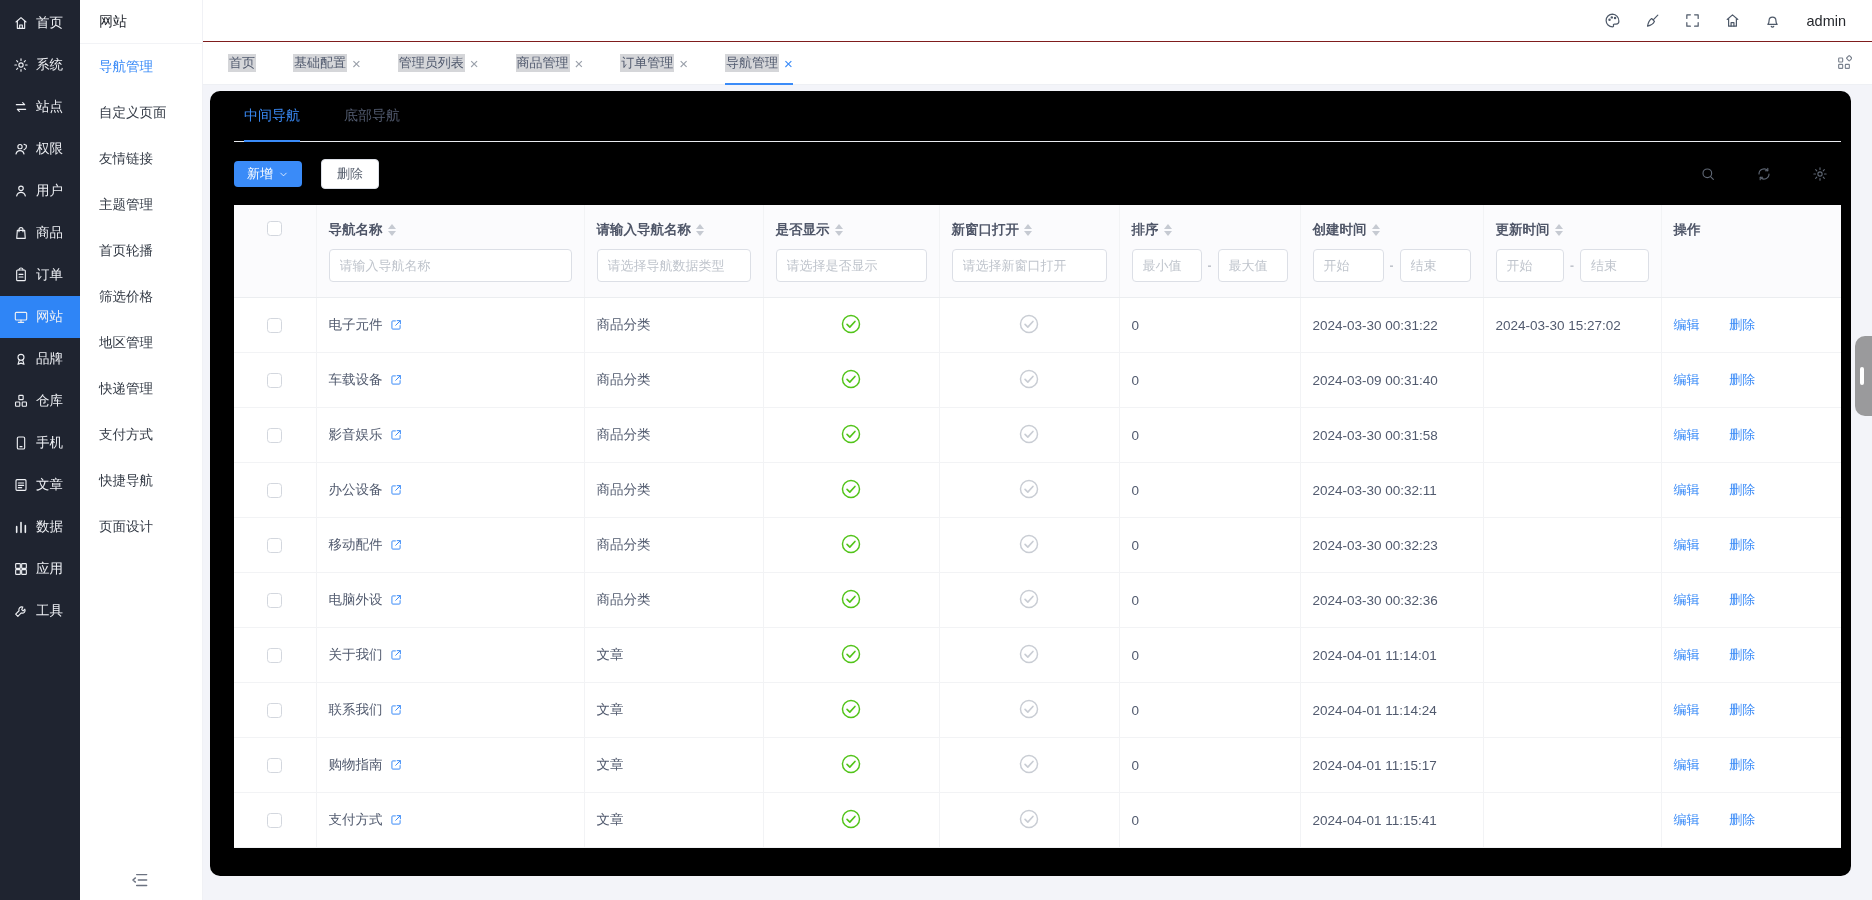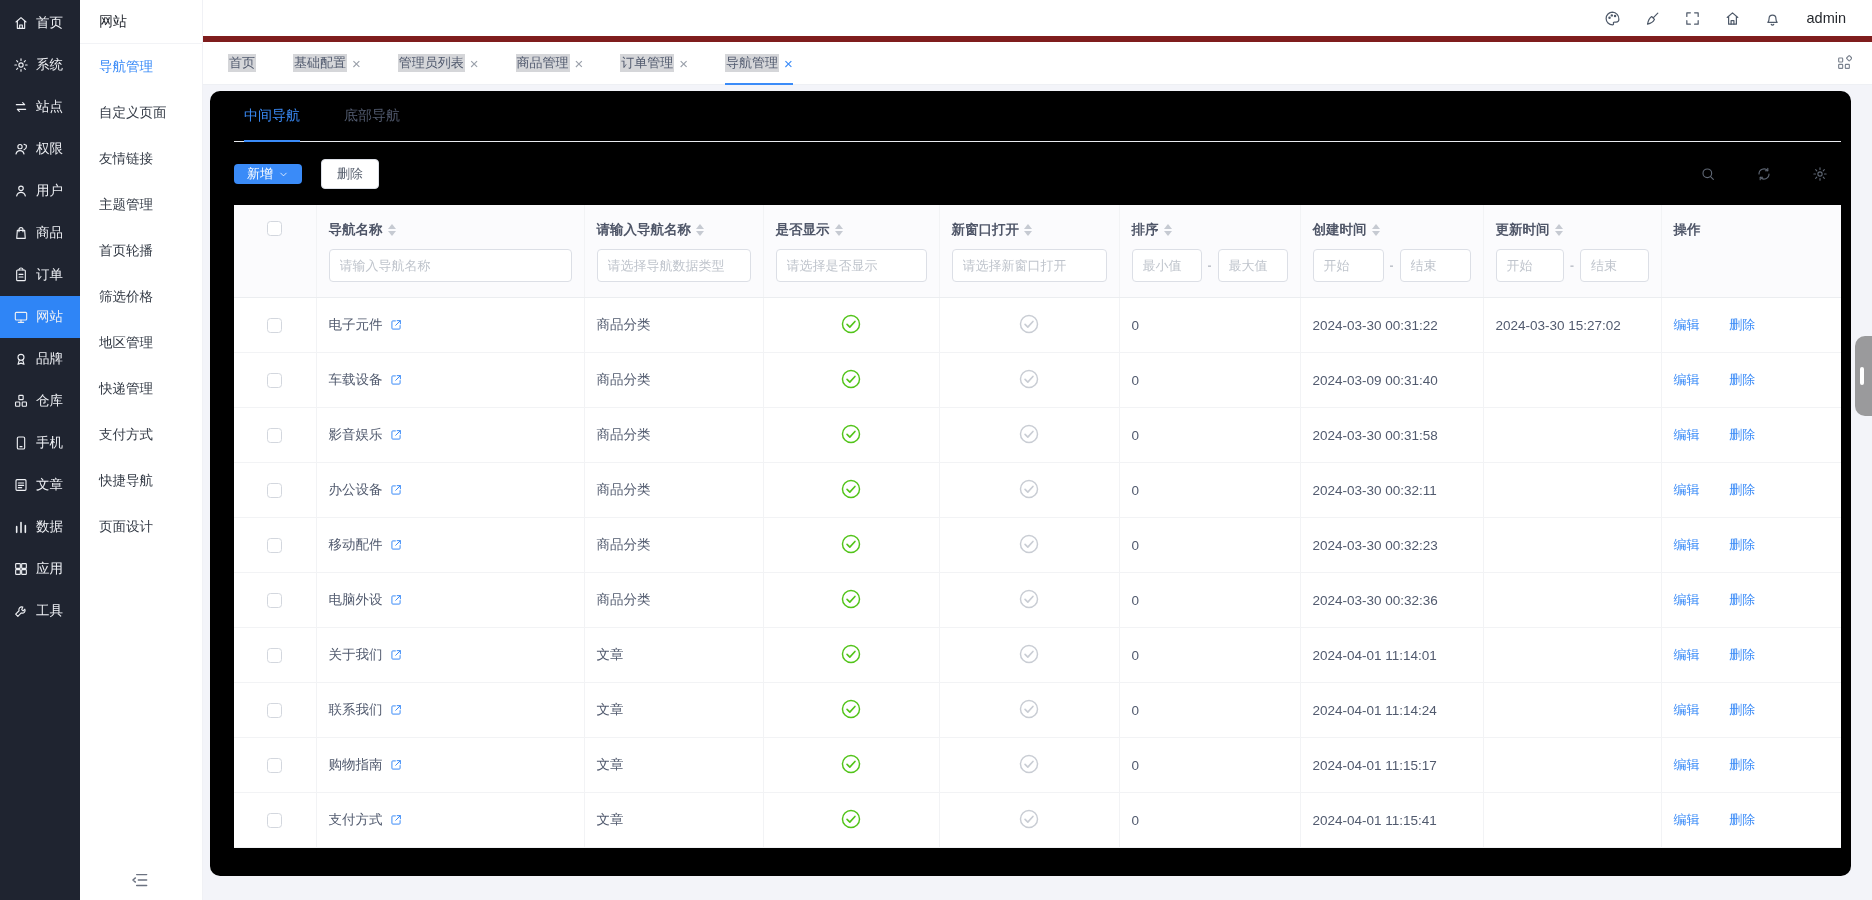--- a/index.html
+++ b/index.html
@@ -24,21 +24,21 @@
     font-size:14px;color:#1d2129;border-bottom:1px solid #f2f3f6;}
   .submenu-item{height:46px;display:flex;align-items:center;padding-left:19px;
     font-size:13.5px;color:#333a45;cursor:pointer;}
   .submenu-item.active{color:var(--primary);}
   .collapse-btn{position:absolute;bottom:10px;left:50px;width:20px;height:20px;
     background:none;border:none;color:#6b7280;cursor:pointer;}
 
   
   .main{flex:1;display:flex;flex-direction:column;min-width:0;}
   .topbar{height:42px;background:#fff;display:flex;align-items:center;justify-content:flex-end;
-    gap:23px;padding-right:26px;border-bottom:6px solid #7f1d1d;}
+    gap:23px;padding-right:26px;border-bottom:1px solid #7f1d1d;}
   .tb-icon{width:17px;height:17px;color:#4e5969;display:inline-flex;cursor:pointer;}
   .username{font-size:14.5px;color:#26292e;margin-left:3px;cursor:pointer;}
 
   .tabsbar{height:43px;background:#fff;display:flex;align-items:center;
     padding:0 20px 0 25px;gap:37px;border-bottom:1px solid #eef0f4;}
   .top-tab{height:100%;display:flex;align-items:center;gap:5px;font-size:13px;
     color:#515a6e;cursor:pointer;position:relative;white-space:nowrap;}
   .top-tab .tab-label{background:#d5d6d9;padding:0 1px;}
   .top-tab .close{color:#9aa0aa;font-size:15px;line-height:1;}
   .top-tab.active::after{content:"";position:absolute;left:0;right:0;bottom:-1px;height:2px;background:var(--primary);}
@@ -49,21 +49,21 @@
   .card{background:#000000;border-radius:10px;height:100%;padding:0 10px 0 24px;
     display:flex;flex-direction:column;overflow:hidden;}
 
   .view-tabs{display:flex;gap:44px;border-bottom:1px solid #e9ebf0;padding-left:10px;flex-shrink:0;}
   .view-tab{height:50px;display:flex;align-items:center;font-size:14px;color:#515a6e;
     cursor:pointer;position:relative;}
   .view-tab.active{color:var(--primary);}
   .view-tab.active::after{content:"";position:absolute;left:0;right:0;bottom:-1px;height:2px;background:var(--primary);}
 
   .toolbar{display:flex;align-items:center;margin-top:17px;gap:19px;flex-shrink:0;}
-  .btn-primary{height:20px;padding:0 13px;background:var(--primary);color:#fff;border:none;
+  .btn-primary{height:26px;padding:0 13px;background:var(--primary);color:#fff;border:none;
     border-radius:4px;font-size:13px;display:inline-flex;align-items:center;gap:5px;cursor:pointer;
     font-family:inherit;}
   .btn-primary .caret{width:11px;height:11px;display:inline-flex;}
   .btn-plain{height:30px;padding:0 15px;background:#fff;color:#5a6270;border:1px solid #dcdfe6;
     border-radius:4px;font-size:13px;cursor:pointer;font-family:inherit;}
   .toolbar-icons{margin-left:auto;display:flex;gap:40px;padding-right:13px;}
   .tool-icon{width:16px;height:16px;color:#5f6774;cursor:pointer;}
 
   .table-wrap{margin-top:16px;flex:1;overflow:hidden;}
   table{width:100%;border-collapse:collapse;table-layout:fixed;}

